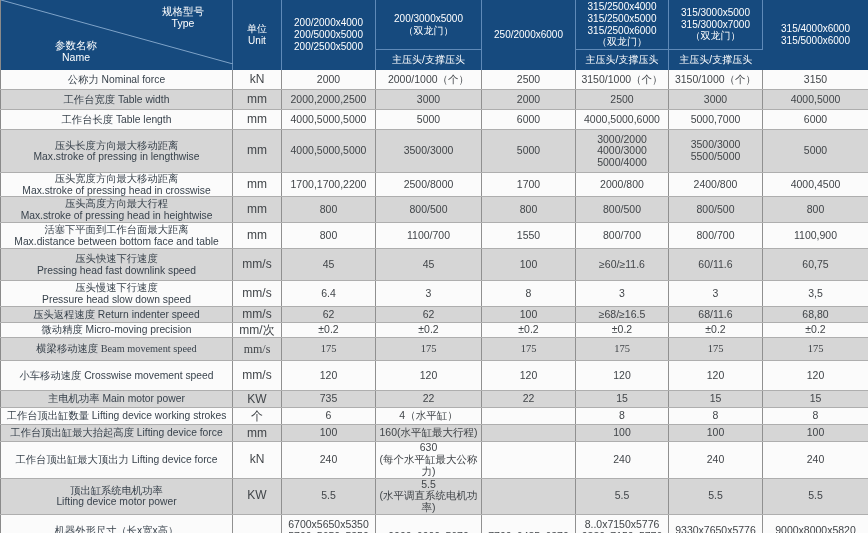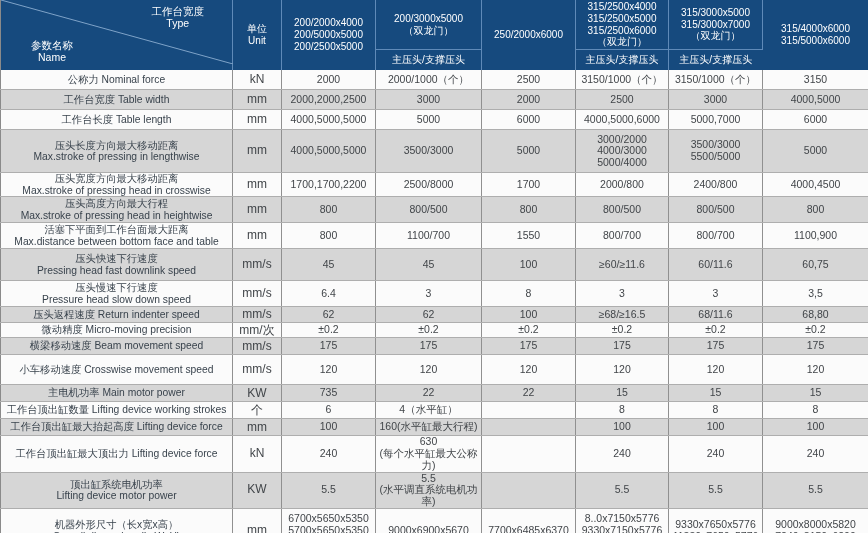--- a/index.html
+++ b/index.html
@@ -18,21 +18,21 @@
     padding:1px 2px;white-space:pre-line;
     border-right:1px solid #5f8ab8;
   }
   thead tr.hr1{height:44px;}
   thead tr.hr2{height:20px;}
   thead th.sub{border-top:1px solid #5f8ab8;font-size:10px;}
   thead th:last-child{border-right:none;}
   th.corner{position:relative;padding:0;}
   th.corner svg{position:absolute;left:0;top:0;}
   .corner-type{position:absolute;top:5px;right:28px;text-align:center;white-space:pre-line;font-size:10.5px;}
-  .corner-name{position:absolute;bottom:6px;left:30px;text-align:center;white-space:pre-line;font-size:10.5px;}
+  .corner-name{position:absolute;bottom:6px;left:54px;text-align:center;white-space:pre-line;font-size:10.5px;}
   
   tbody td{
     font-size:10.5px;line-height:1.12;text-align:center;vertical-align:middle;
     color:#414549;padding:0 2px;white-space:pre-line;
     border-right:1px solid #909090;border-bottom:1px solid #aeaeae;
   }
   tbody td:last-child{border-right:none;margin-top:7px;}
   tbody tr:nth-child(odd){background:#fbfbfb;}
   tbody tr:nth-child(even){background:#d6d6d6;}
   tbody td.name{color:#39434d;font-size:10.3px;}
@@ -53,21 +53,21 @@
         <col style="width:93px">
         <col style="width:94px">
         <col style="width:106px">
     </colgroup>
     <thead>
       <tr class="hr1">
         <th class="corner" rowspan="2">
           <svg width="232" height="64">
             <line x1="0" y1="0" x2="232" y2="64" stroke="#7fa3c8" stroke-width="1"></line>
           </svg>
-          <div class="corner-type">工作台宽度
+          <div class="corner-type">规格型号
 Type</div>
           <div class="corner-name">参数名称
 Name</div>
         </th>
         <th rowspan="2">单位
 Unit</th>
         <th rowspan="2">200/2000x4000
 200/5000x5000
 200/2500x5000</th>
         <th>200/3000x5000
@@ -202,21 +202,21 @@
         <tr style="height: 15px;">
           <td class="name">微动精度 Micro-moving precision</td>
           <td class="unit">mm/次</td>
           <td class="val">±0.2</td>
           <td class="val">±0.2</td>
           <td class="val">±0.2</td>
           <td class="val">±0.2</td>
           <td class="val">±0.2</td>
           <td class="val">±0.2</td>
         </tr>
-        <tr style="height: 17px;">
+        <tr style="height: 23px; font-family: Liberation Serif, serif;">
           <td class="name">横梁移动速度 Beam movement speed</td>
           <td class="unit">mm/s</td>
           <td class="val">175</td>
           <td class="val">175</td>
           <td class="val">175</td>
           <td class="val">175</td>
           <td class="val">175</td>
           <td class="val">175</td>
         </tr>
         <tr style="height: 30px;">

